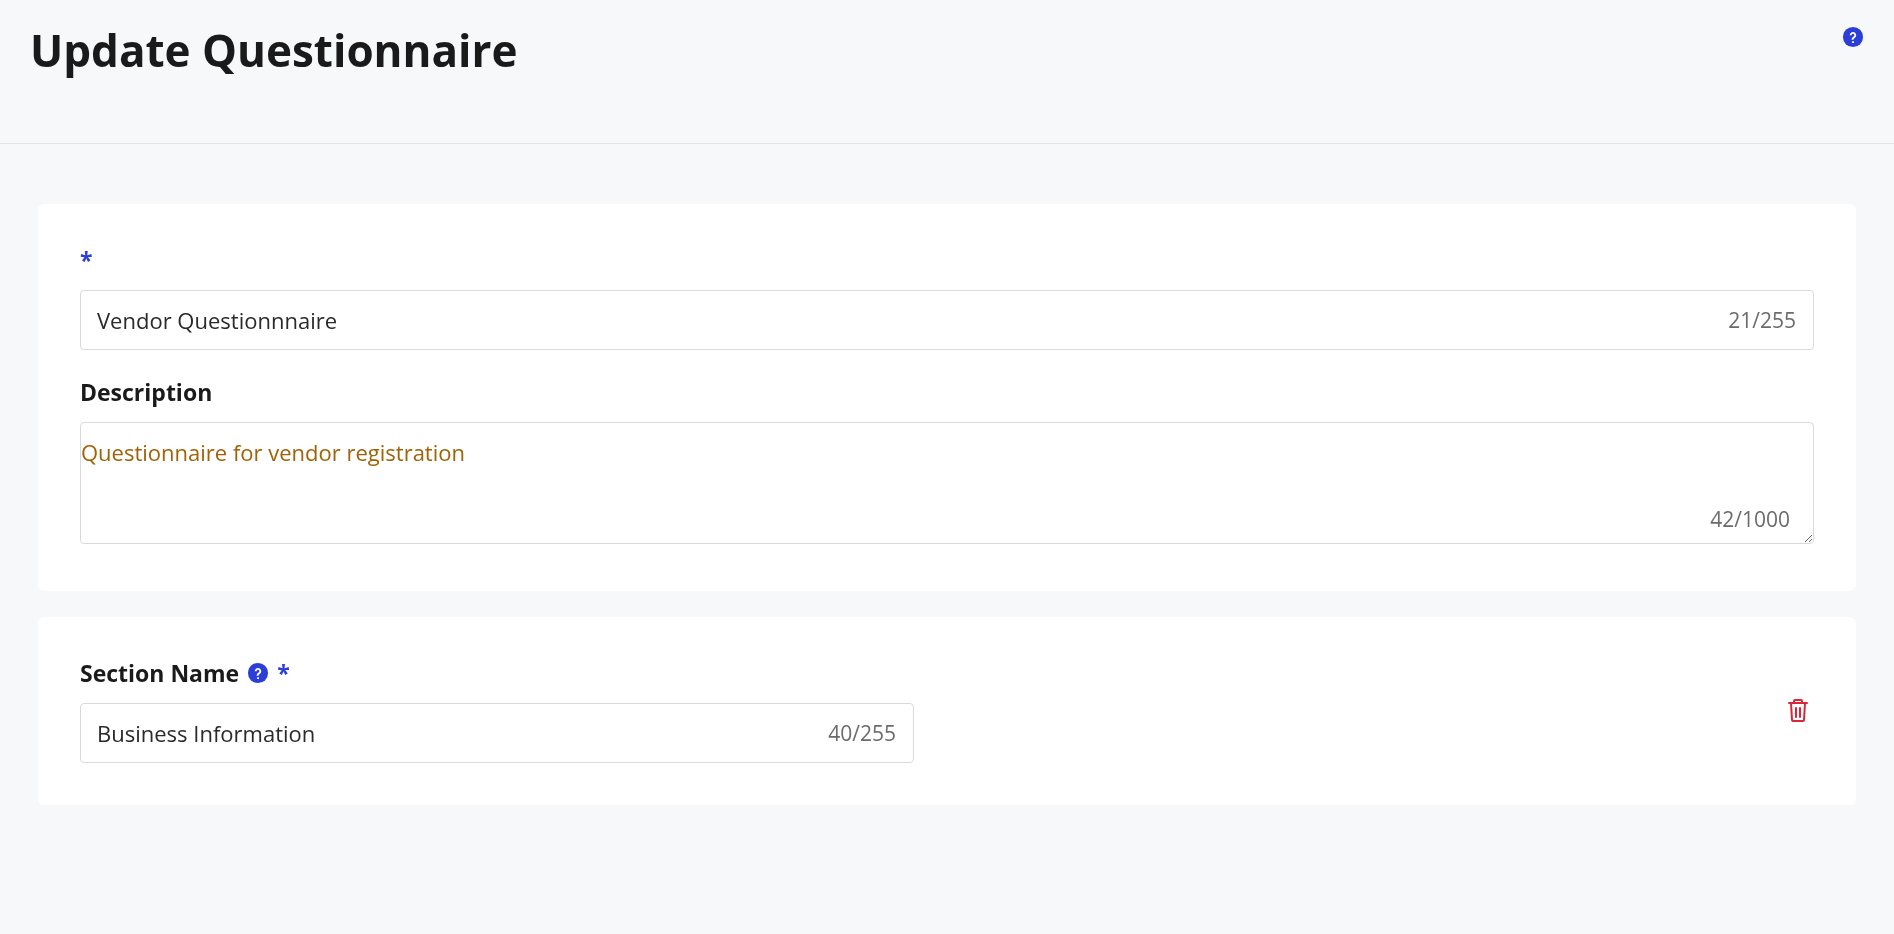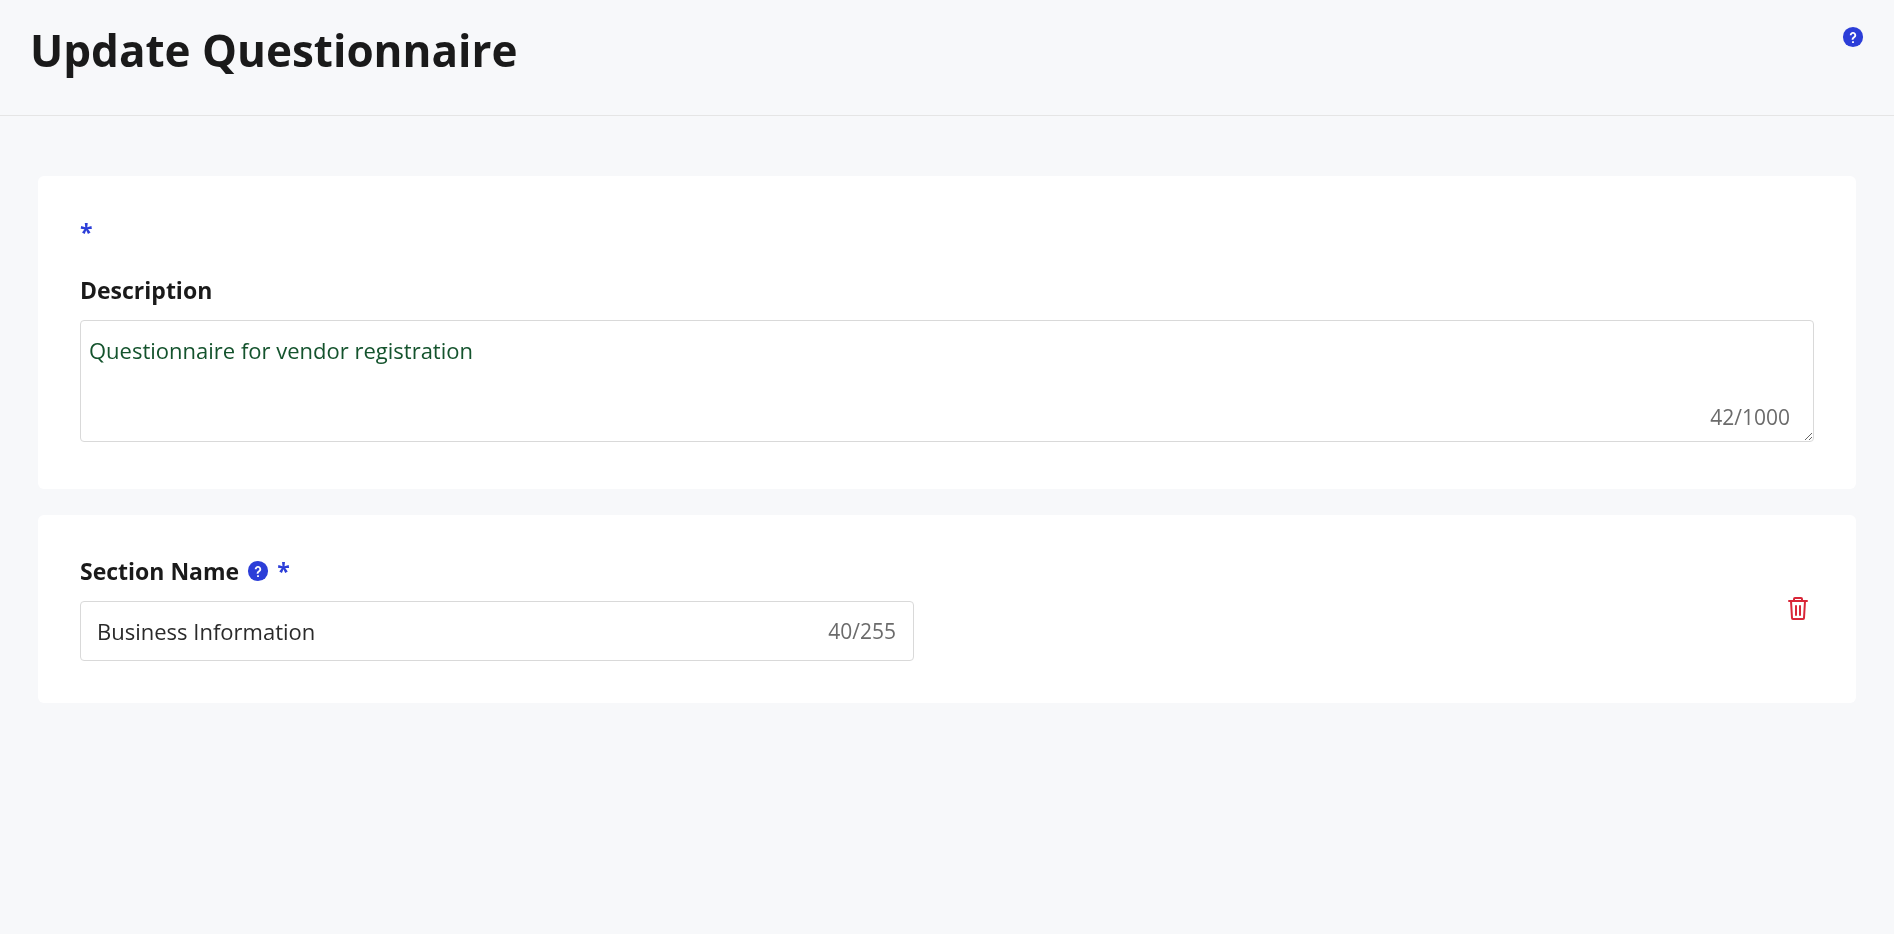--- a/index.html
+++ b/index.html
@@ -14,20 +14,21 @@
     }
     .page-header {
       padding: 20px 30px 35px 30px;
       border-bottom: 1px solid #e5e5e5;
       position: relative;
     }
     .page-title {
       font-size: 44px;
       font-weight: 700;
       color: #1a1a1a;
+      margin-bottom: 28px;
     }
     .page-subtitle {
       font-size: 22px;
       font-weight: 400;
       color: #2a2a2a;
     }
     .help-icon-top {
       position: absolute;
       top: 26px;
       right: 30px;
@@ -91,26 +92,26 @@
       padding: 14px 110px 14px 16px;
       font-size: 22px;
       font-family: inherit;
       border: 1px solid #d9d9d9;
       border-radius: 4px;
       color: #2a2a2a;
       background: #ffffff;
     }
     .textarea-input {
       width: 100%;
-      padding: 14px 16px 40px 8px;
+      padding: 14px 16px 40px 0;
       font-size: 22px;
       font-family: inherit;
       border: 1px solid #d9d9d9;
       border-radius: 4px;
-      color: #14532d;
+      color: #a16207;
       background: #ffffff;
       resize: vertical;
       min-height: 122px;
     }
     .char-count {
       position: absolute;
       right: 18px;
       top: 50%;
       transform: translateY(-50%);
       font-size: 21px;
@@ -154,20 +155,24 @@
     </svg>
   </span>
 </div>
 
 <div class="content-area">
 
   <div class="card">
     <div class="field-group">
       <div class="field-label-row">
         <span class="required-mark">*</span>
+      </div>
+      <div class="input-wrapper">
+        <input type="text" class="text-input" value="Vendor Questionnnaire" style="">
+        <span class="char-count">21/255</span>
       </div>
     </div>
 
     <div class="field-group">
       <div class="field-label-row">
         <span class="field-label">Description</span>
       </div>
       <div class="input-wrapper">
         <textarea class="textarea-input" style="">Questionnaire for vendor registration</textarea>
         <span class="char-count textarea">42/1000</span>

